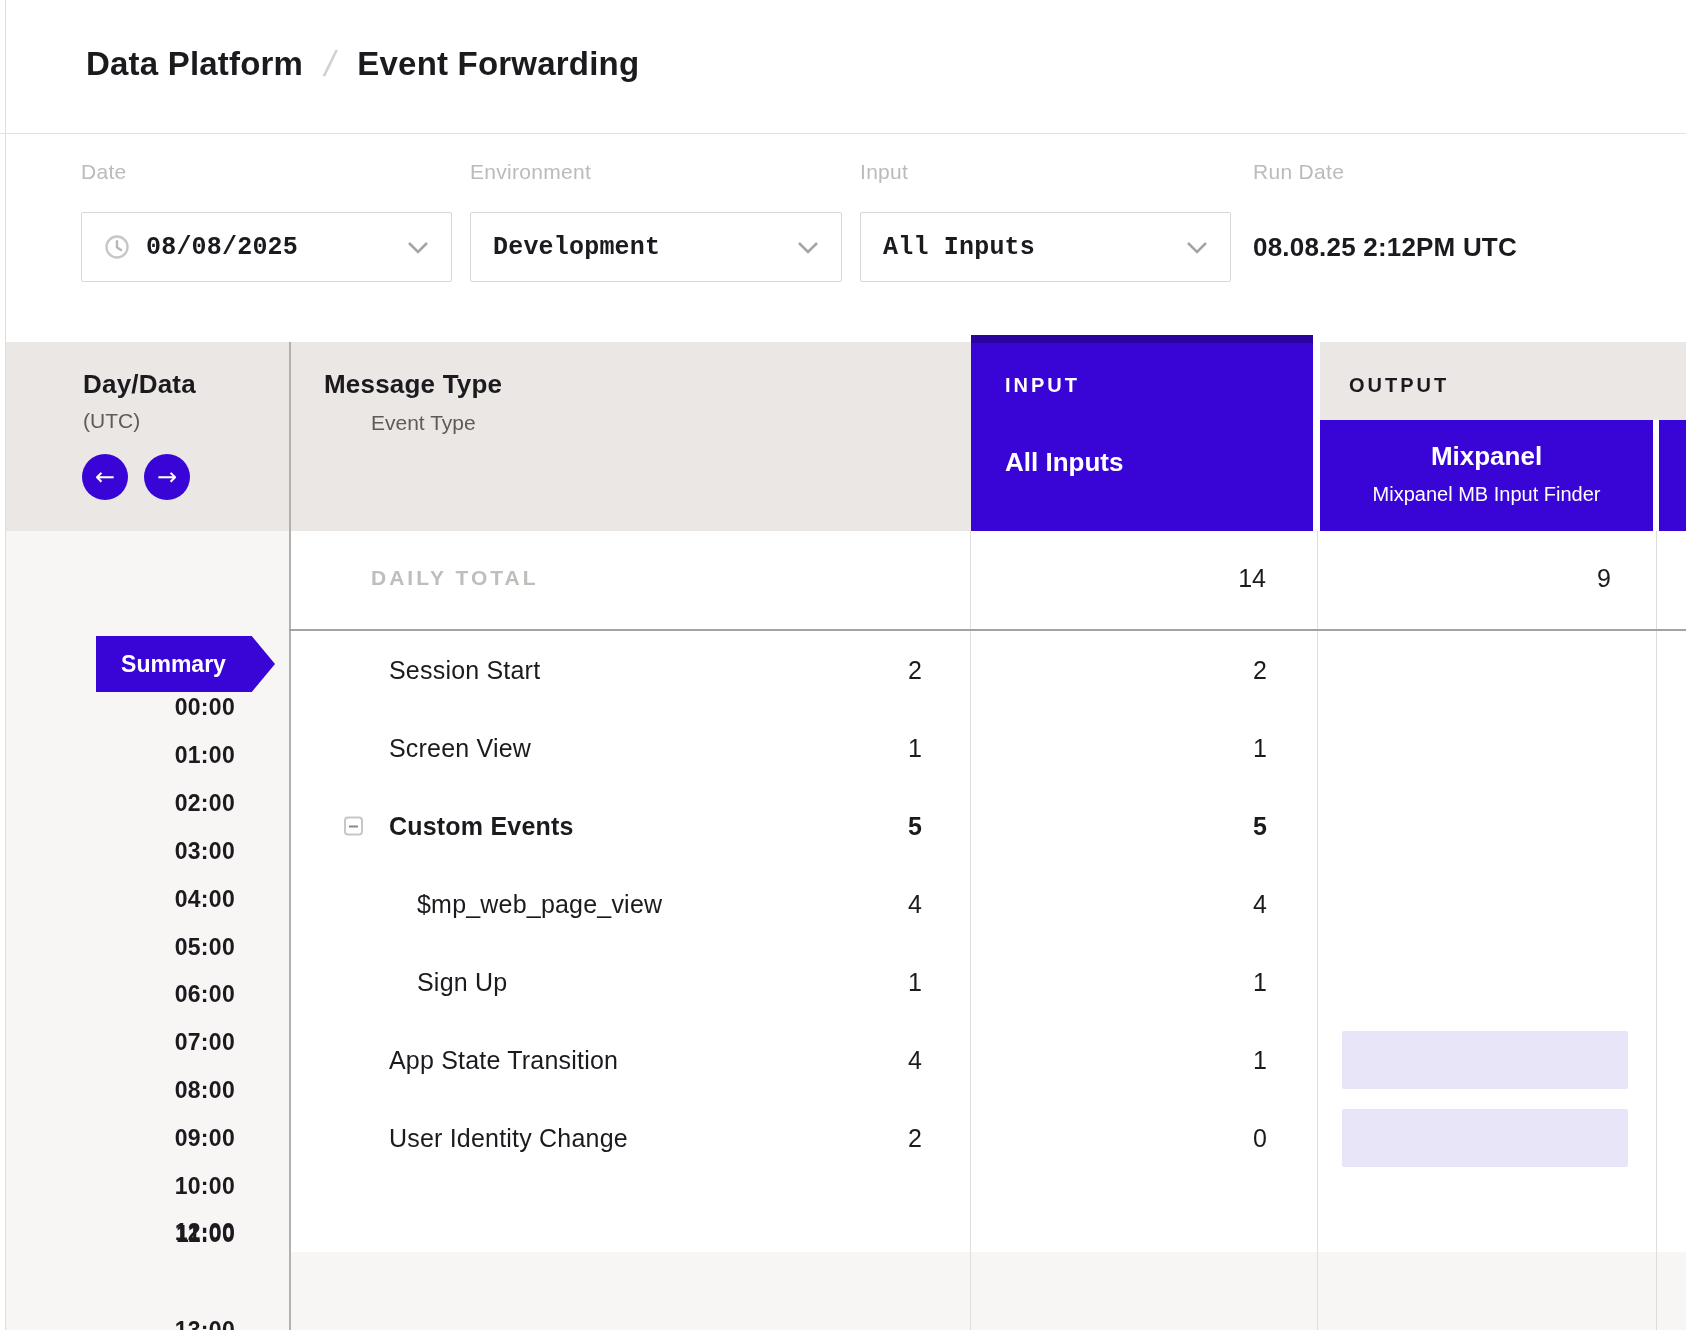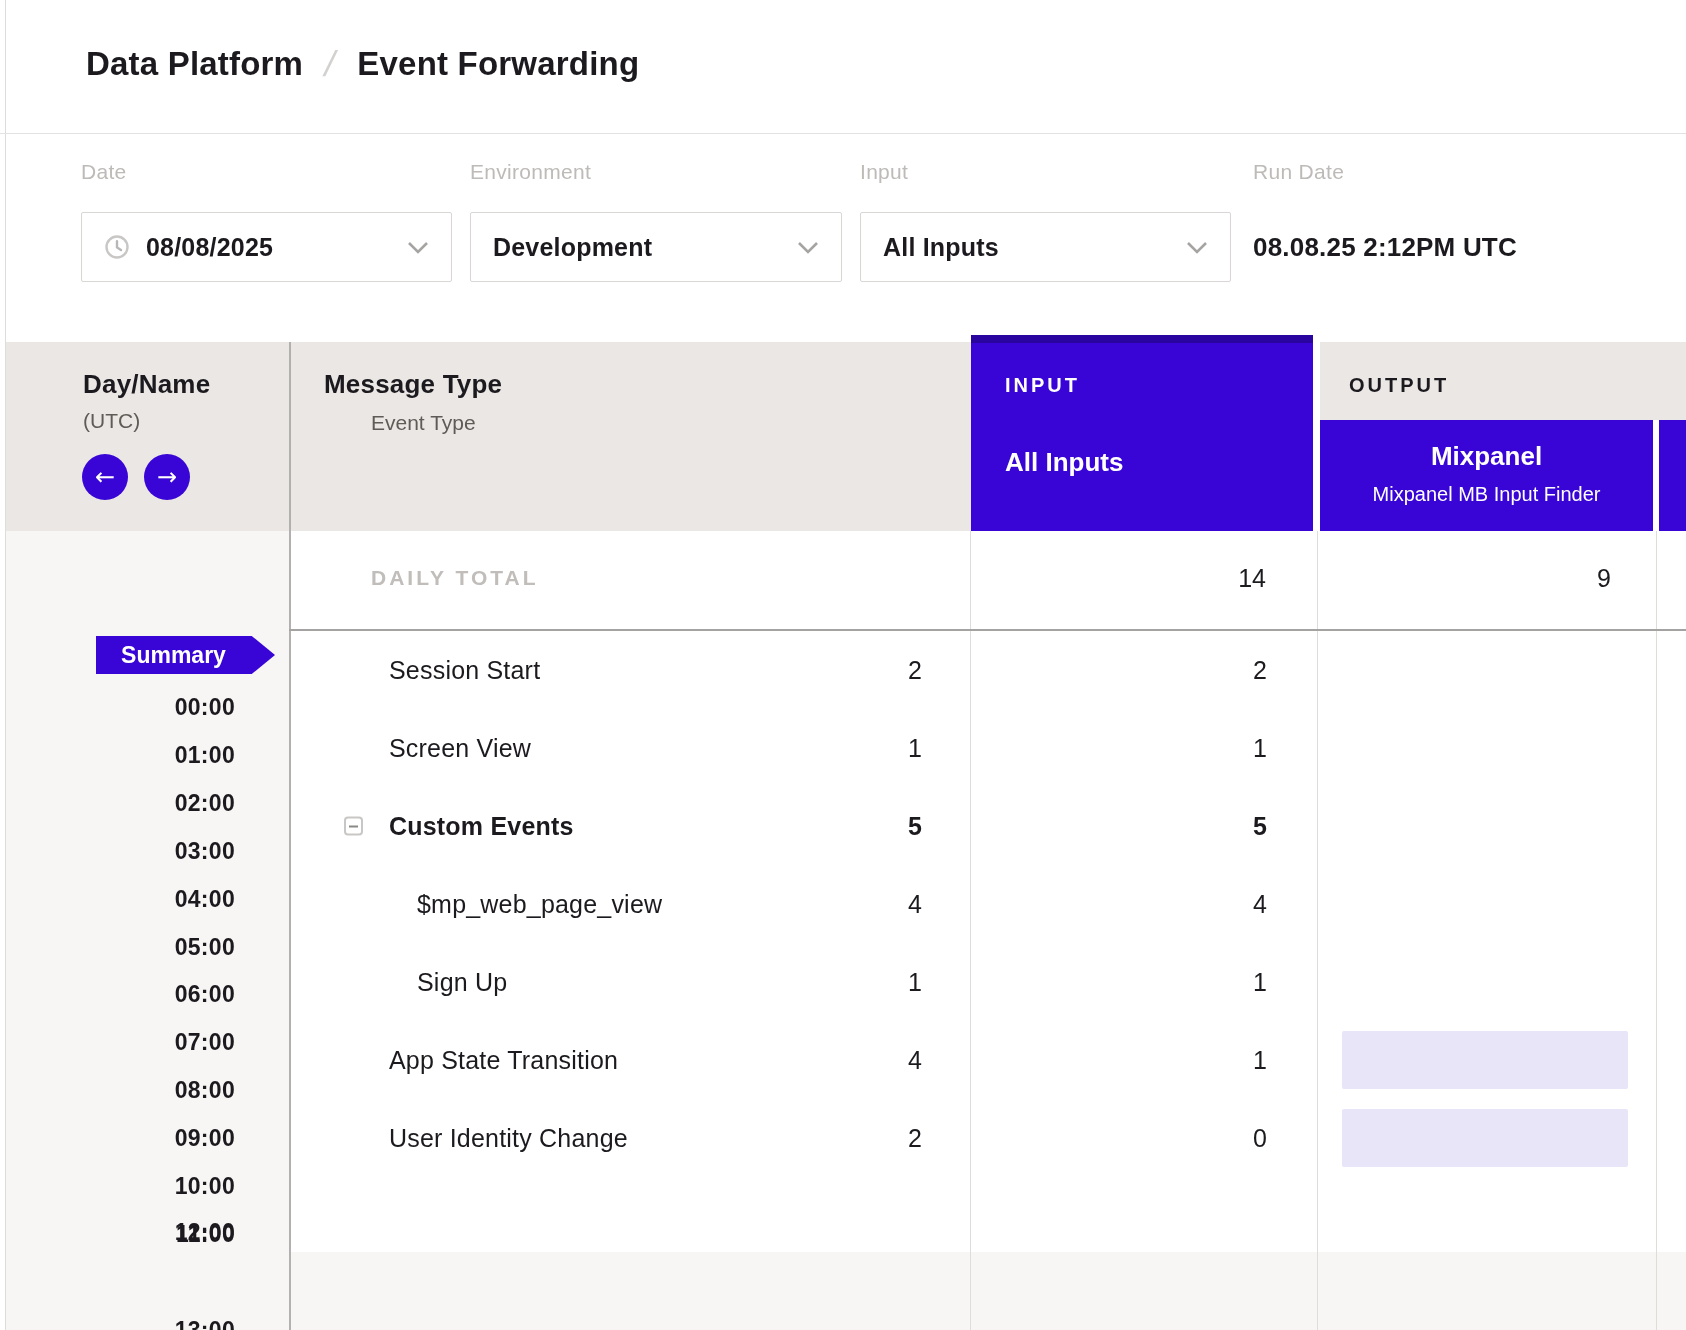--- a/index.html
+++ b/index.html
@@ -23,21 +23,21 @@
   .vc{transform:translateY(-50%);}            
   .left-line{left:5px;top:0;width:1px;height:1330px;background:var(--div-light);}
   
   .breadcrumb{left:86px;top:64px;display:flex;align-items:center;gap:22px;
     font-size:33px;font-weight:bold;letter-spacing:.2px;}
   .crumb-sep{color:#d3d1cf;font-weight:normal;font-size:36px;transform:skewX(-12deg);}
   .rule-top{left:0;top:133px;width:1686px;height:1px;background:#e4e2e0;}
   
   .flabel{top:172px;font-size:21px;color:var(--faint);letter-spacing:.3px;}
   .fbox{top:212px;height:70px;background:#fff;border:1px solid var(--border);
-    border-radius:2px;display:flex;align-items:center;padding:0 22px;gap:16px;cursor:pointer;}
+    border-radius:2px;display:flex;align-items:center;padding:0 22px;gap:16px;cursor:pointer;font-family:Liberation Mono, monospace;}
   .fbox .val{font-size:25px;font-weight:bold;letter-spacing:.2px;flex:1;}
   .rundate{top:247px;font-size:26px;font-weight:bold;letter-spacing:.2px;}
   .chev{flex:0 0 auto;display:block;}
   
   .band{left:6px;top:342px;width:1680px;height:189px;background:var(--band);}
   .h-title{font-size:26px;font-weight:bold;letter-spacing:.2px;}
   .h-sub{font-size:21px;color:var(--mid);}
   .group-label{font-size:20px;font-weight:bold;letter-spacing:3px;}
   .nav-btn{width:46px;height:46px;border-radius:50%;background:var(--purple);border:none;
     color:#fff;display:flex;align-items:center;justify-content:center;cursor:pointer;
@@ -65,21 +65,21 @@
   .event-row .cell-val.bold{font-weight:bold;}
   .hl{position:absolute;left:1342px;width:286px;height:58px;top:50%;transform:translateY(-50%);
     background:var(--highlight);border-radius:2px;}
   .collapse-box{position:absolute;left:344px;top:50%;transform:translateY(-50%);width:19px;height:19px;
     border:2px solid #c9c7c5;border-radius:4px;background:transparent;cursor:pointer;
     display:flex;align-items:center;justify-content:center;padding:0;}
   .collapse-box i{display:block;width:9px;height:2px;background:#8b8986;}
   
   .hour-item{position:absolute;right:1451px;transform:translateY(-50%);font-size:23px;font-weight:bold;
     letter-spacing:.3px;cursor:pointer;white-space:nowrap;}
-  .summary-tag{position:absolute;left:96px;top:636px;width:179px;height:38px;background:var(--purple);
+  .summary-tag{position:absolute;left:96px;top:636px;width:179px;height:56px;background:var(--purple);
     clip-path:polygon(0 0,87% 0,100% 50%,87% 100%,0 100%);color:#fff;font-size:23px;font-weight:bold;
     display:flex;align-items:center;justify-content:center;padding-right:24px;cursor:pointer;border:none;}
 </style>
 </head>
 <body>
 
 <div class="page">
 
   <div class="abs left-line"></div>
 
@@ -117,21 +117,21 @@
     <span class="val">All Inputs</span>
     <svg class="chev" width="22" height="13" viewBox="0 0 22 13">
       <path d="M2 2 L11 11 L20 2" stroke="#a6a4a2" stroke-width="2.6" fill="none"></path>
     </svg>
   </div>
 
   <div class="abs vc rundate" style="left:1253px">08.08.25 2:12PM UTC</div>
 
   <div class="abs band"></div>
 
-  <div class="abs vc h-title" style="left:83px;top:384px">Day/Name</div>
+  <div class="abs vc h-title" style="left:83px;top:384px">Day/Data</div>
   <div class="abs vc h-sub" style="left:83px;top:421px">(UTC)</div>
   <button class="abs vc nav-btn" style="left:82px;top:477px">
     <span>←</span>
   </button>
   <button class="abs vc nav-btn" style="left:144px;top:477px">
     <span>→</span>
   </button>
 
   <div class="abs vc h-title" style="left:324px;top:384px">Message Type</div>
   <div class="abs vc h-sub" style="left:371px;top:423px">Event Type</div>

